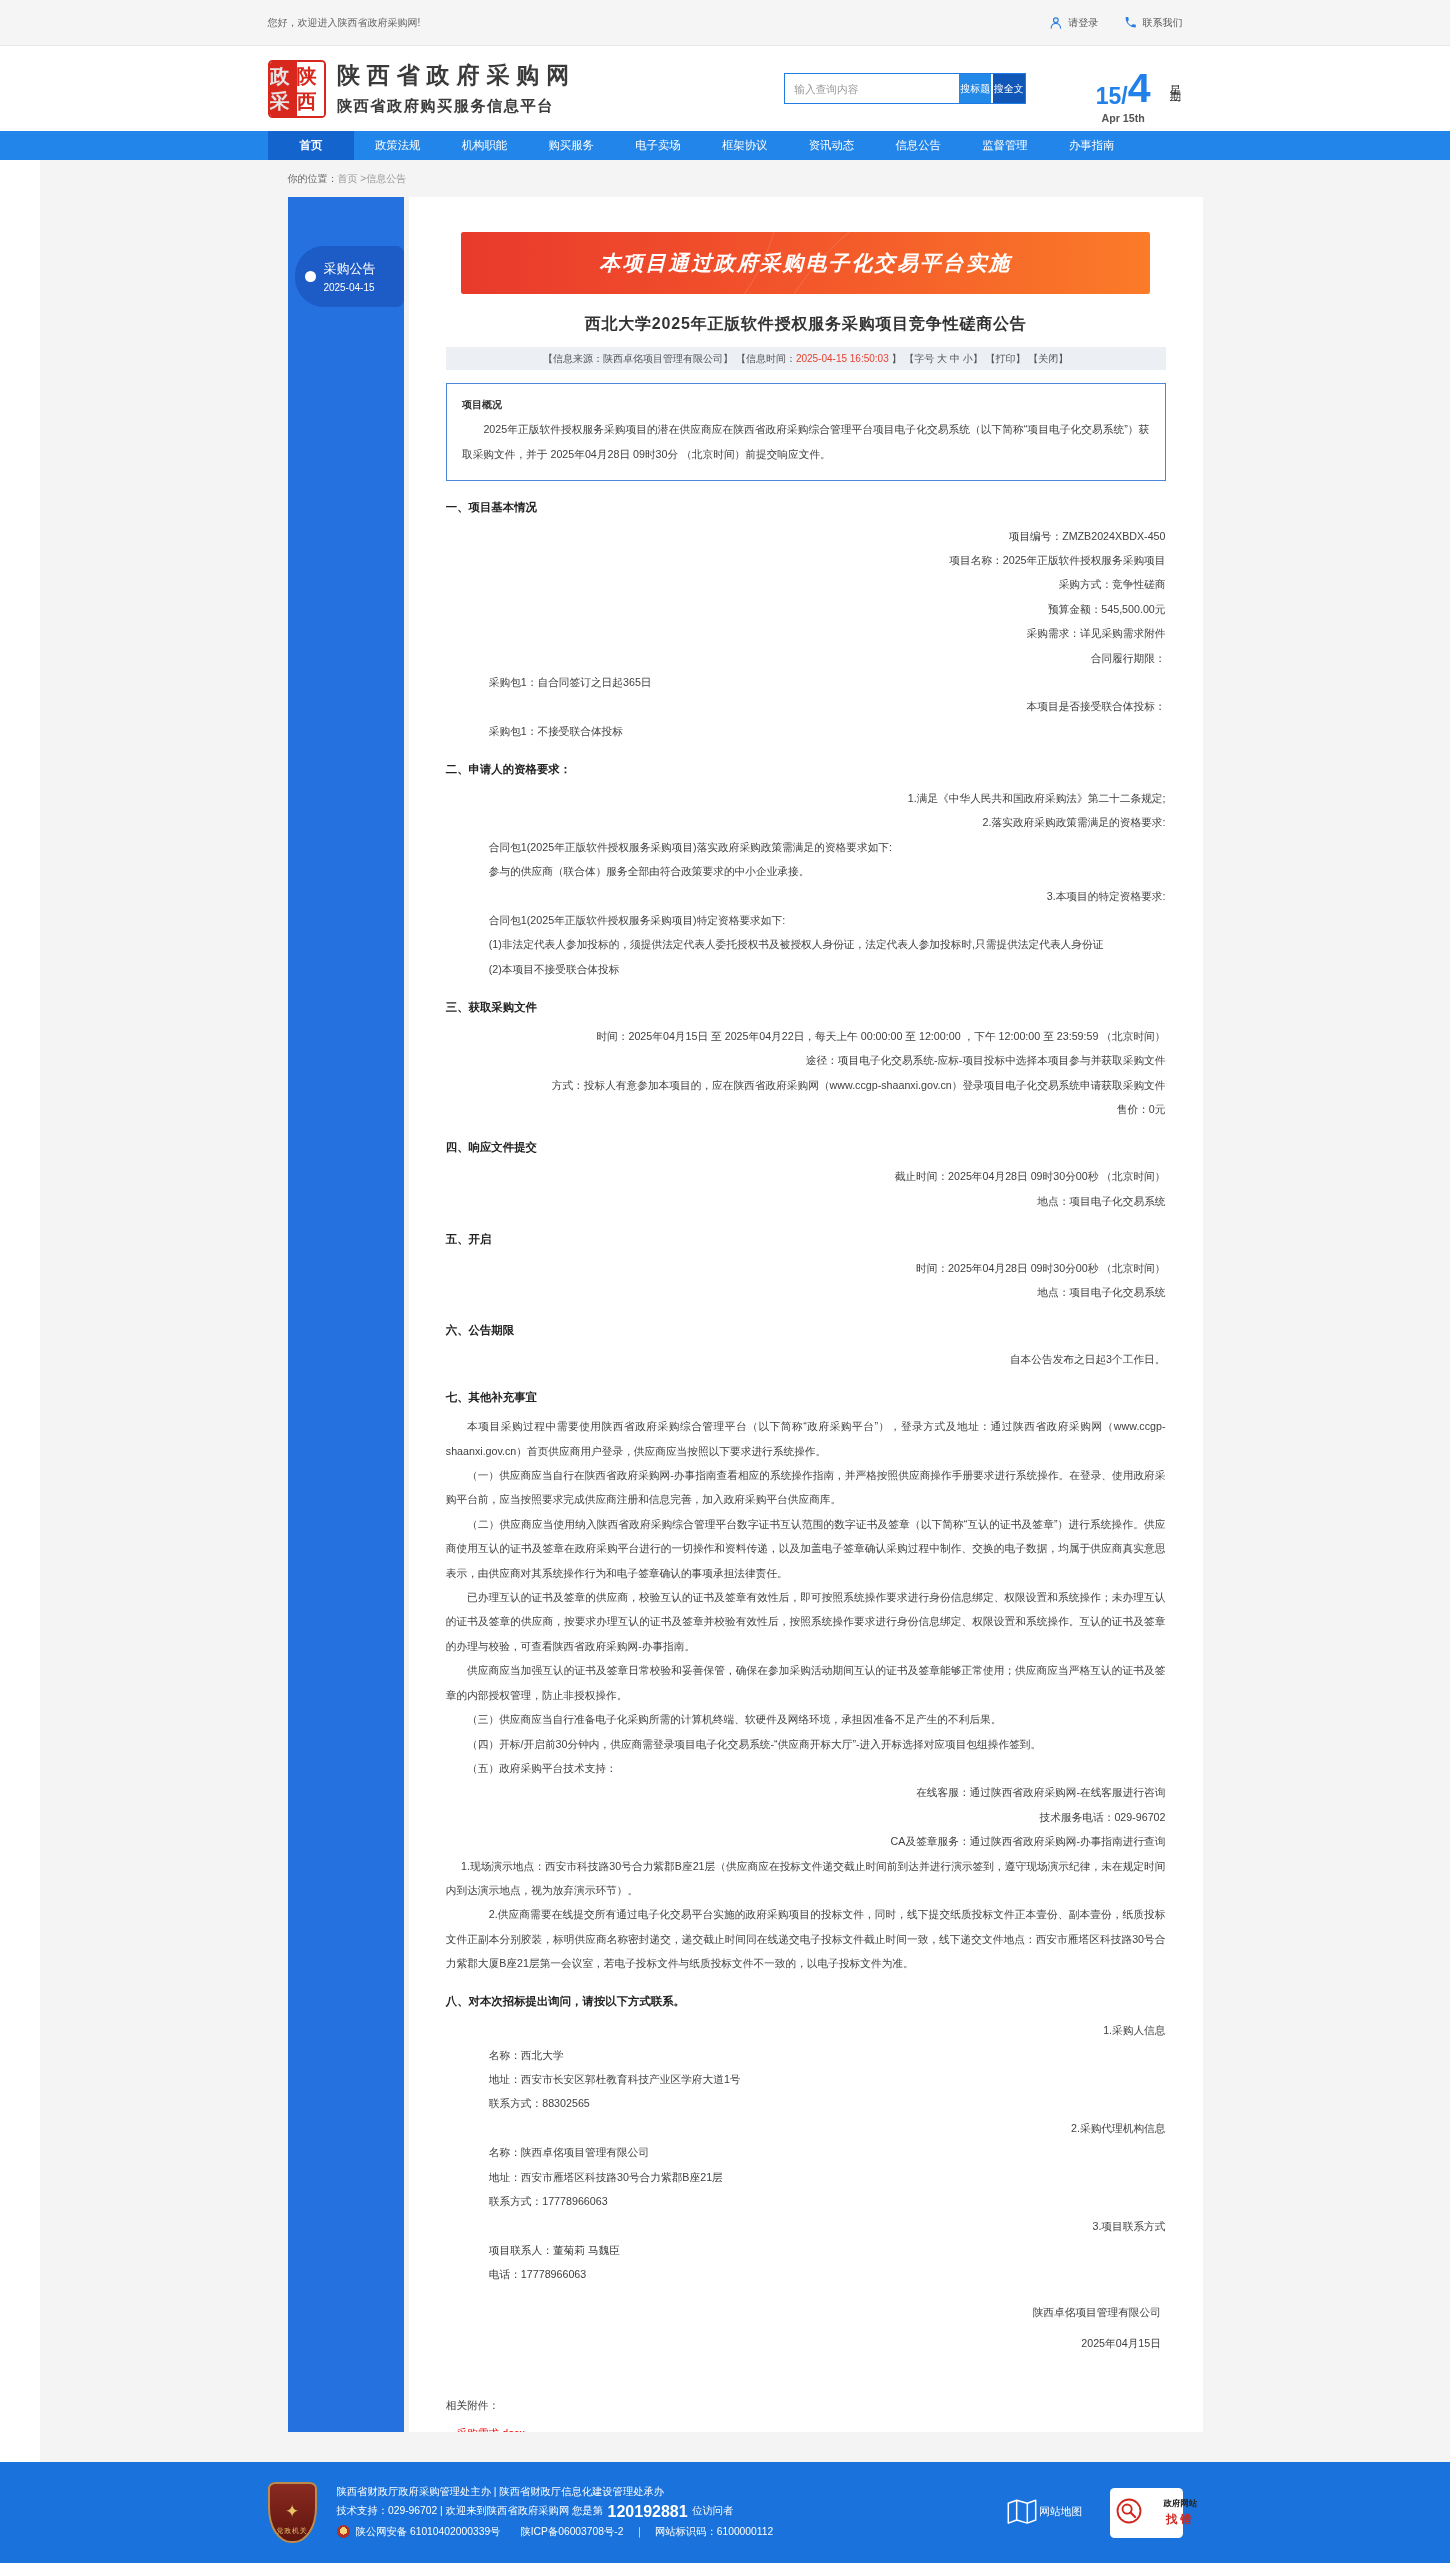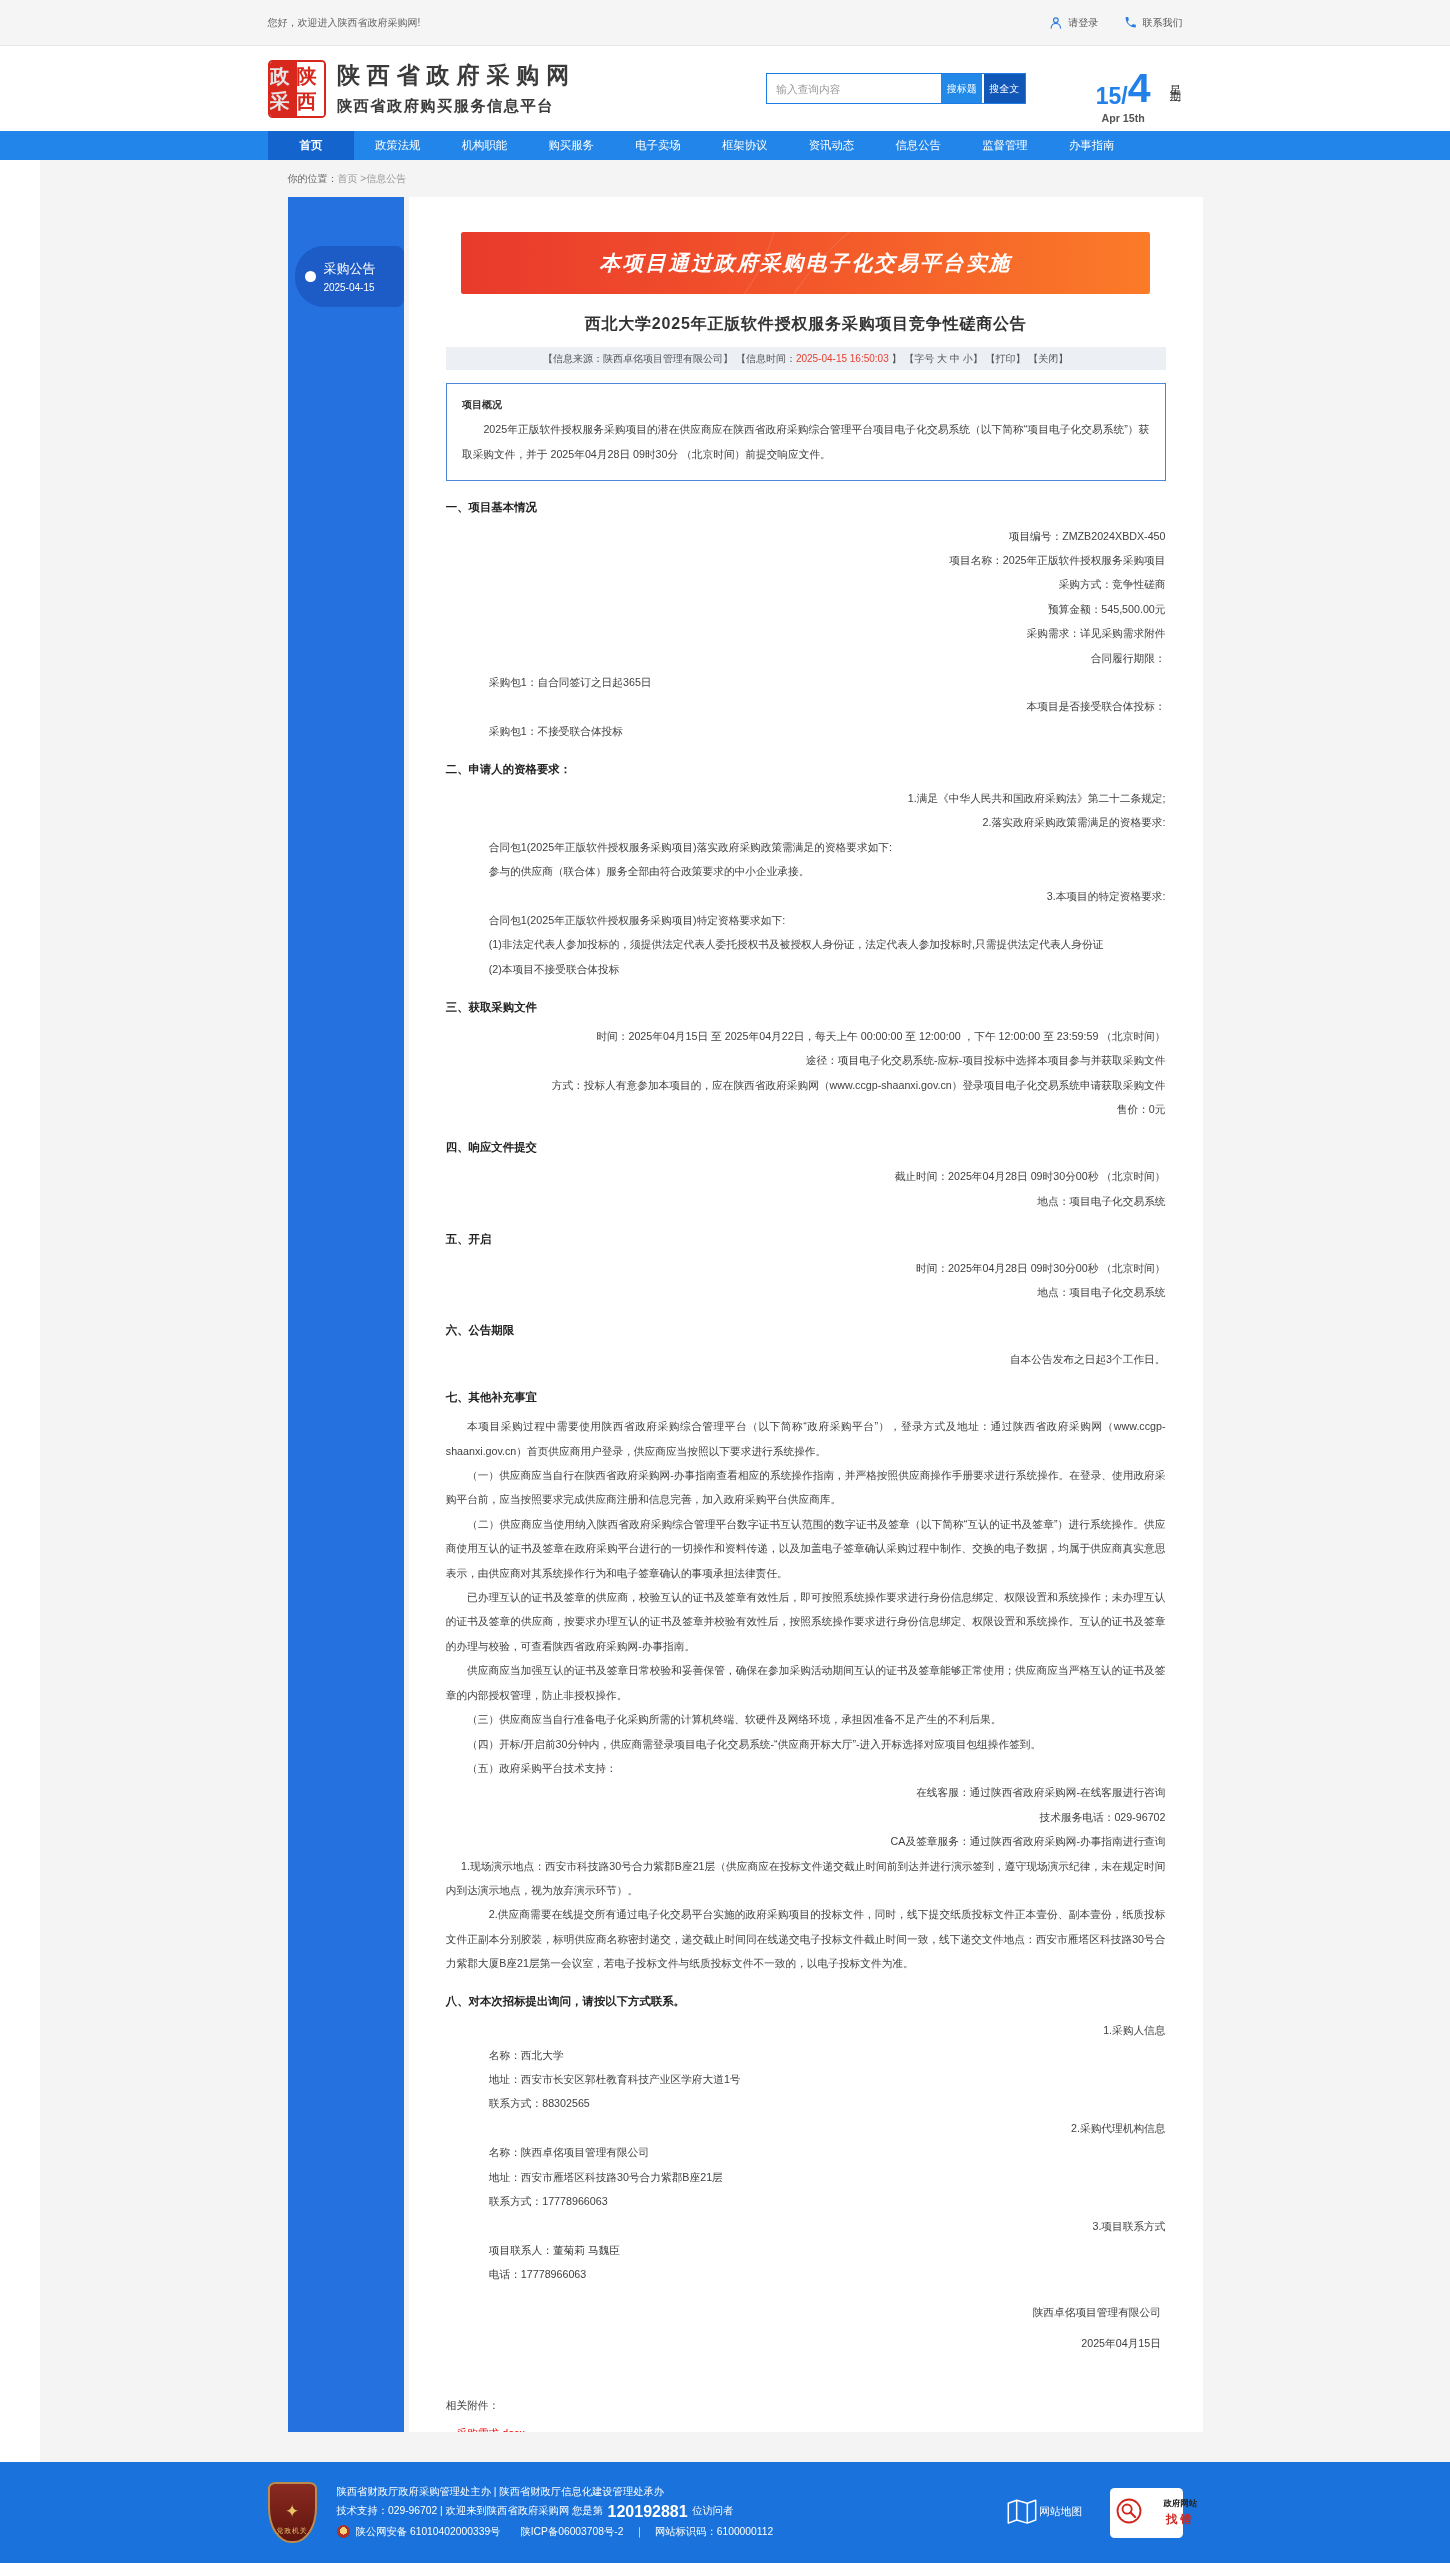--- a/index.html
+++ b/index.html
@@ -25,21 +25,21 @@
   .logo { width:58px; height:58px; border:2.3px solid #d8281e; border-radius:4.6px; display:flex; overflow:hidden; flex-shrink:0; }
   .logo-col { width:50%; display:flex; flex-direction:column; align-items:center; justify-content:center; font-weight:bold; font-size:20px; line-height:25px; }
   .logo-col.red { background:#d8281e; color:#e5e5e5; }
   .logo-col.white { background:#fff; color:#d8281e; }
   .site-names { margin-left:11.4px; }
   .site-title { font-size:23px; font-weight:bold; color:#3a3a3a; letter-spacing:6.9px; white-space:nowrap; }
   .site-subtitle { font-size:15.2px; font-weight:bold; color:#3a3a3a; letter-spacing:1.5px; margin-top:5.3px; white-space:nowrap; }
   .searchbox { margin-left:auto; display:flex; align-items:stretch; border:1.5px solid #1e7ce4; height:30.5px; background:#fff; }
   .searchbox input { width:174px; border:none; outline:none; padding:0 9.1px; font-size:10.7px; color:#333; background:#fff; }
   .searchbox input::placeholder { color:#999; }
-  .search-btn { width:41px; color:#fff; font-size:10px; border:none; cursor:pointer; }
+  .search-btn { width:32px; color:#fff; font-size:10px; border:none; cursor:pointer; }
   .search-btn.t { background:#2389e8; }
   .search-btn.f { background:#1157b8; margin-left:1.5px; }
   .datebox { margin-left:70px; display:flex; align-items:flex-end; color:#2181e8; }
   .date-col { text-align:center;margin-top:17px; }
   .date-nums { display:flex; align-items:flex-end; justify-content:center; line-height:0.9; font-weight:bold; }
   .date-day { font-size:23px; }
   .date-month { font-size:41px; }
   .date-en { font-size:10.7px; font-weight:bold; color:#555; margin-top:6.1px; }
   .weekday { writing-mode:vertical-rl; font-size:11.4px; color:#333; letter-spacing:5.3px; margin-left:17px; padding-bottom:10.7px; }
 

